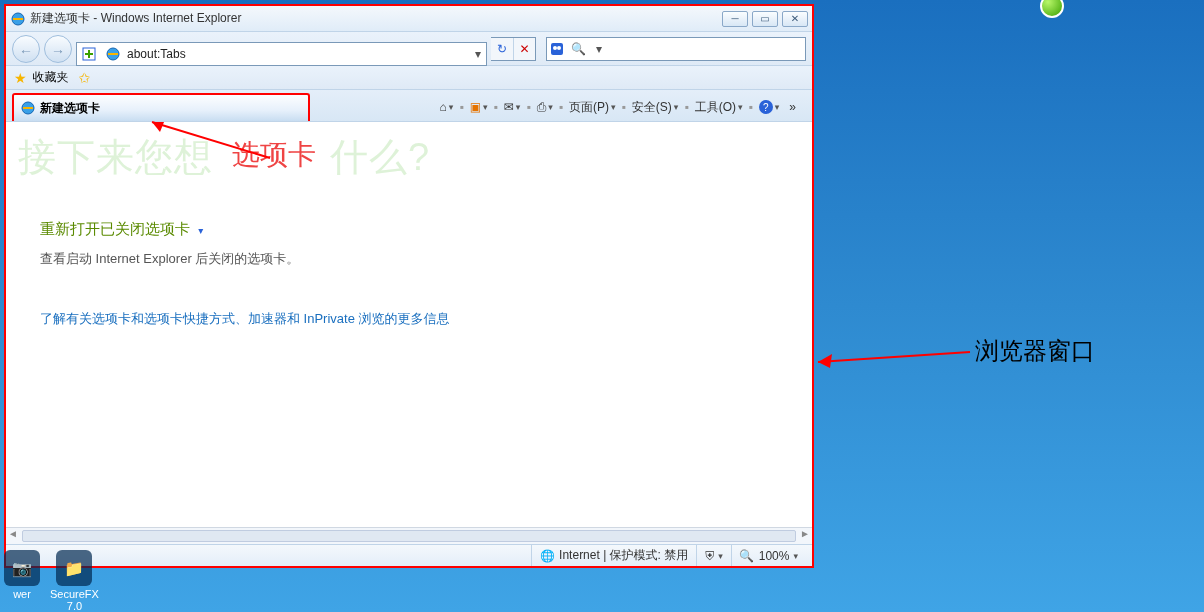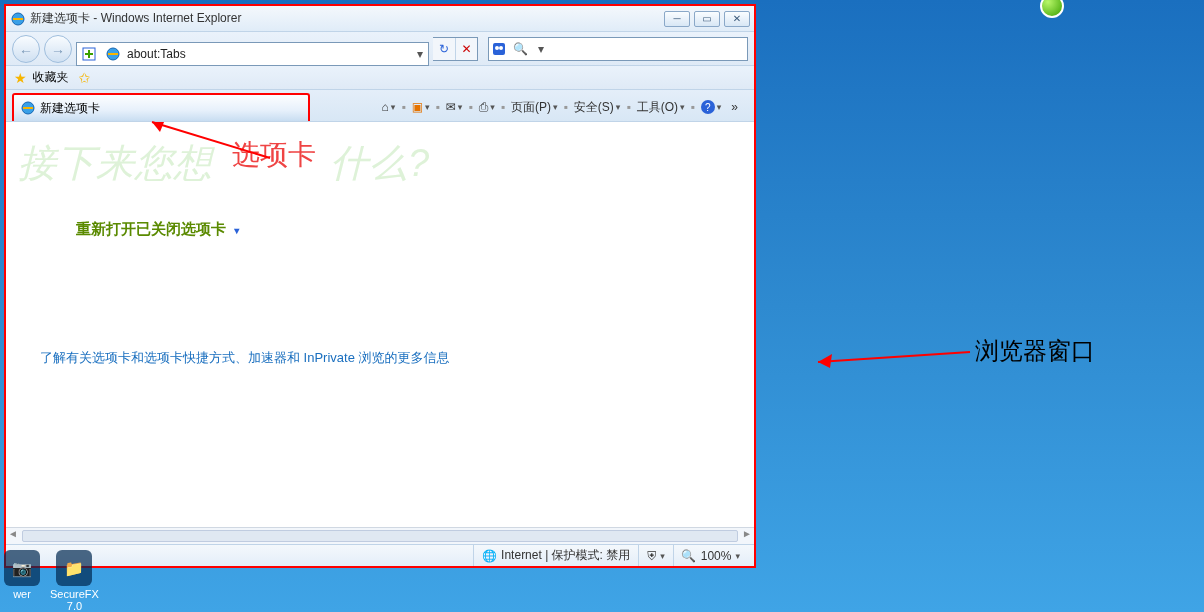--- a/index.html
+++ b/index.html
@@ -1,18 +1,18 @@
 <!DOCTYPE html>
 <html><head>
 <meta charset="utf-8">
 <style>
 * { margin: 0; padding: 0; box-sizing: border-box; font-family: "Microsoft YaHei", "SimSun", sans-serif; }
 body { width: 1204px; height: 612px; background: linear-gradient(to bottom, #1a6fbf 0%, #2e8ad0 50%, #3fa4e6 100%); overflow: hidden; position: relative; }
 
-.ie-window { position: absolute; left: 4px; top: 4px; width: 752px; height: 564px; background: #fff; border: 2px solid red; display: flex; flex-direction: column; }
+.ie-window { position: absolute; left: 4px; top: 4px; width: 810px; height: 564px; background: #fff; border: 2px solid red; display: flex; flex-direction: column; }
 
 .title-bar { height: 26px; background: linear-gradient(to bottom,#f4f8fc,#e0ecf8); border-bottom: 1px solid #c0d4e8; display: flex; align-items: center; padding: 0 4px; font-size: 12px; color: #333; }
 .title-bar .ie-ico { width: 16px; height: 16px; margin-right: 4px; display:inline-flex;align-items:center;justify-content:center;}
 .title-bar .title-text { flex: 1; }
 .title-bar .win-btns { display: flex; gap: 4px; }
 .title-bar .win-btn { width: 26px; height: 16px; border: 1px solid #8aa8c8; border-radius: 2px; background: linear-gradient(#fafdff,#d8e7f5); font-size: 10px; display:flex;align-items:center;justify-content:center; cursor: pointer; color:#3b5a7a;}
 
 .nav-bar { height: 34px; background: linear-gradient(to bottom,#eaf2fb,#dfeaf6); border-bottom: 1px solid #c0d4e8; display: flex; align-items: center; padding: 0 6px; gap: 4px; }
 .nav-btn { width: 28px; height: 28px; border-radius: 50%; background: linear-gradient(#f9fcff,#cfe0f2); border: 1px solid #9fbedd; display:flex;align-items:center;justify-content:center; color:#7a99b8; font-size:14px; cursor: pointer; }
 .addr-box { flex: 1; height: 24px; background: #fff; border: 1px solid #7a99b8; display: flex; align-items: center; font-size: 12px; margin-top: 11px; }
@@ -25,38 +25,38 @@
 .search-box { width: 260px; height: 24px; border: 1px solid #7a99b8; background:#fff; display:flex; align-items:center; font-size:12px; margin-left:6px;}
 .search-box .s-ico{width:20px;display:flex;align-items:center;justify-content:center;color:#2a62d8;}
 .search-box .s-text{flex:1;color:#999;font-style:italic;}
 .search-box .s-go{width:24px;display:flex;align-items:center;justify-content:center;color:#2a62d8;cursor:pointer;}
 
 .fav-bar { height: 24px; background: linear-gradient(to bottom,#eaf2fb,#dfeaf6); border-bottom: 1px solid #c0d4e8; display:flex; align-items:center; padding:0 8px; font-size:12px; gap:6px; }
 .fav-star{color:#f7b500;font-size:14px;}
 .fav-add{color:#f7b500;font-size:14px;margin-left:4px;}
 
 .tab-tool { height: 32px; background: linear-gradient(to bottom,#e4eef9,#d8e7f5); border-bottom:1px solid #c0d4e8; display:flex; align-items:flex-end; padding:0 6px; font-size:12px;}
-.tab { height:28px; width:298px; background:linear-gradient(#fdfeff,#e6f0fb 60%, #c8ddf1 100%); border:2px solid red; border-bottom:none; border-top-left-radius:3px;border-top-right-radius:3px; display:flex; align-items:center; padding:12px 6px; gap:4px; position:relative;}
+.tab { height:28px; width:298px; background:linear-gradient(#fdfeff,#e6f0fb 60%, #c8ddf1 100%); border:2px solid red; border-bottom:none; border-top-left-radius:3px;border-top-right-radius:3px; display:flex; align-items:center; padding:12px 6px; gap:4px; position:relative;font-weight:bold;}
 .tab .ie-ico{width:16px;height:16px;display:flex;align-items:center;justify-content:center;}
 .toolbar { flex:1; display:flex; align-items:center; justify-content:flex-end; gap:2px; padding:0 6px; height:28px;}
 .tb-item{height:22px; padding:0 4px; display:flex; align-items:center; gap:2px; cursor:pointer; color:#333; font-size:12px;}
 .tb-sep{color:#999;}
 .tb-drop{font-size:9px;color:#555;}
 .tb-more{font-size:12px;}
 
 .content { flex:1; background:#fff; padding: 18px 34px; overflow:hidden; position:relative;}
-.ghost-title{position:absolute; left:12px; top:16px; font-size:38px; color:#def2d8; font-weight:normal; letter-spacing:1px; pointer-events:none;font-style:italic;}
+.ghost-title{position:absolute; left:12px; top:10px; font-size:38px; color:#def2d8; font-weight:normal; letter-spacing:1px; pointer-events:none;}
 .ghost-title .strong{color:#222; font-size:38px;}
 .cols{display:flex; gap:60px; margin-top:80px;}
 .col{flex:1; font-size:13px;}
-.col h3{color:#5a8a00; font-size:15px; font-weight:bold; margin-bottom:10px;margin-left:36px;}
+.col h3{color:#5a8a00; font-size:15px; font-weight:normal; margin-bottom:10px;}
 .col h3 .drop{color:#2a62d8;font-size:10px;margin-left:4px;}
 .col p{color:#555; line-height:1.6;}
 .link{color:#1a6fbf; cursor:pointer; display:inline-block; margin-top:14px;}
-.footer-link{color:#1a6fbf; font-size:13px; margin-top:100px; display:inline-block; cursor:pointer;}
+.footer-link{color:#1a6fbf; font-size:13px; margin-top:40px; display:inline-block; cursor:pointer;}
 
 .hscroll{height:17px; background:#f2f6fb; border-top:1px solid #d0d8e2; position:relative;}
 .hscroll::before{content:"◄";position:absolute;left:2px;top:0;font-size:10px;color:#888;}
 .hscroll::after{content:"►";position:absolute;right:2px;top:0;font-size:10px;color:#888;}
 .hscroll .thumb{position:absolute;left:16px;right:16px;top:2px;height:12px;background:#e0e8f2;border:1px solid #c0cce0;border-radius:2px;}
 
 .status-bar{height:22px; background:linear-gradient(#f4f8fc,#e4eef9); border-top:1px solid #c0d4e8; display:flex; align-items:center; font-size:12px; color:#333; padding:0 6px;}
 .status-bar .sb-left{flex:1;}
 .status-bar .sb-sec{display:flex;align-items:center;gap:4px; padding:0 8px; border-left:1px solid #c0d4e8;height:100%;}
 .globe{color:#2a62d8;}
@@ -193,20 +193,21 @@
     </div>
   </div>
 
   <div class="content">
     <div class="ghost-title">
       <span>接下来您想</span><span class="strong" style="visibility:hidden;">选项卡</span><span>什么?</span>
     </div>
     <div class="cols">
       <div class="col">
         <h3><span>重新打开已关闭选项卡</span> <span class="drop">▾</span></h3>
+        <p>查看启动 Internet Explorer 后关闭的选项卡。</p>
       </div>
     </div>
     <span class="footer-link">了解有关选项卡和选项卡快捷方式、加速器和 InPrivate 浏览的更多信息</span>
   </div>
 
   <div class="hscroll">
       <div class="thumb"></div>
     </div>
 
   <div class="status-bar">

